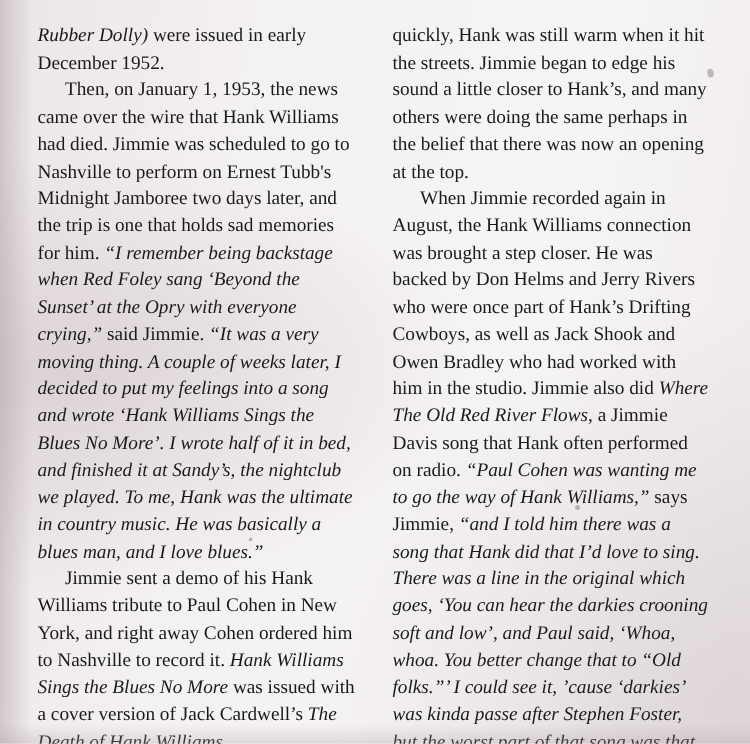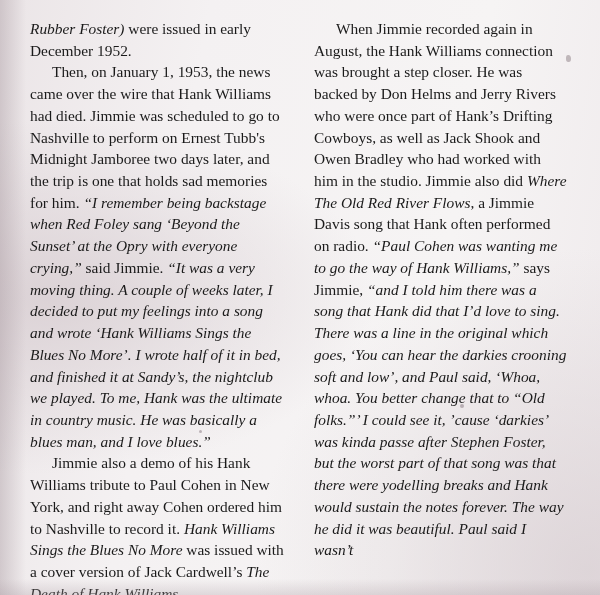--- a/index.html
+++ b/index.html
@@ -77,21 +77,22 @@
 
 <div class="page">
   <div class="left-shadow"></div>
   <div class="bottom-shadow"></div>
   <div class="speck sp1"></div>
   <div class="speck sp2"></div>
   <div class="speck sp3"></div>
 
   <div class="columns">
     <div class="col" id="left-col">
-        <p><i>Rubber Foster)</i><span> were issued in early December 1952.</span></p>
+        <p><i>Rubber Dolly)</i><span> were issued in early December 1952.</span></p>
         <p class="indent"><span>Then, on January 1, 1953, the news came over the wire that Hank Williams had died. Jimmie was scheduled to go to Nashville to perform on Ernest Tubb's Midnight Jamboree two days later, and the trip is one that holds sad memories for him. </span><i>“I remember being backstage when Red Foley sang ‘Beyond the Sunset’ at the Opry with everyone crying,”</i><span> said Jimmie. </span><i>“It was a very moving thing. A couple of weeks later, I decided to put my feelings into a song and wrote ‘Hank Williams Sings the Blues No More’. I wrote half of it in bed, and finished it at Sandy’s, the nightclub we played. To me, Hank was the ultimate in country music. He was basically a blues man, and I love blues.”</i></p>
-        <p class="indent"><span>Jimmie also a demo of his Hank Williams tribute to Paul Cohen in New York, and right away Cohen ordered him to Nashville to record it. </span><i>Hank Williams Sings the Blues No More</i><span> was issued with a cover version of Jack Cardwell’s </span><i>The Death of Hank Williams</i></p>
+        <p class="indent"><span>Jimmie sent a demo of his Hank Williams tribute to Paul Cohen in New York, and right away Cohen ordered him to Nashville to record it. </span><i>Hank Williams Sings the Blues No More</i><span> was issued with a cover version of Jack Cardwell’s </span><i>The Death of Hank Williams</i></p>
       </div>
     <div class="col" id="right-col">
+        <p><span>quickly, Hank was still warm when it hit the streets. Jimmie began to edge his sound a little closer to Hank’s, and many others were doing the same perhaps in the belief that there was now an opening at the top.</span></p>
         <p class="indent"><span>When Jimmie recorded again in August, the Hank Williams connection was brought a step closer. He was backed by Don Helms and Jerry Rivers who were once part of Hank’s Drifting Cowboys, as well as Jack Shook and Owen Bradley who had worked with him in the studio. Jimmie also did </span><i>Where The Old Red River Flows</i><span>, a Jimmie Davis song that Hank often performed on radio. </span><i>“Paul Cohen was wanting me to go the way of Hank Williams,”</i><span> says Jimmie, </span><i>“and I told him there was a song that Hank did that I’d love to sing. There was a line in the original which goes, ‘You can hear the darkies crooning soft and low’, and Paul said, ‘Whoa, whoa. You better change that to “Old folks.”’ I could see it, ’cause ‘darkies’ was kinda passe after Stephen Foster, but the worst part of that song was that there were yodelling breaks and Hank would sustain the notes forever. The way he did it was beautiful. Paul said I wasn’t</i></p>
       </div>
   </div>
 </div>
 
 </body></html>

